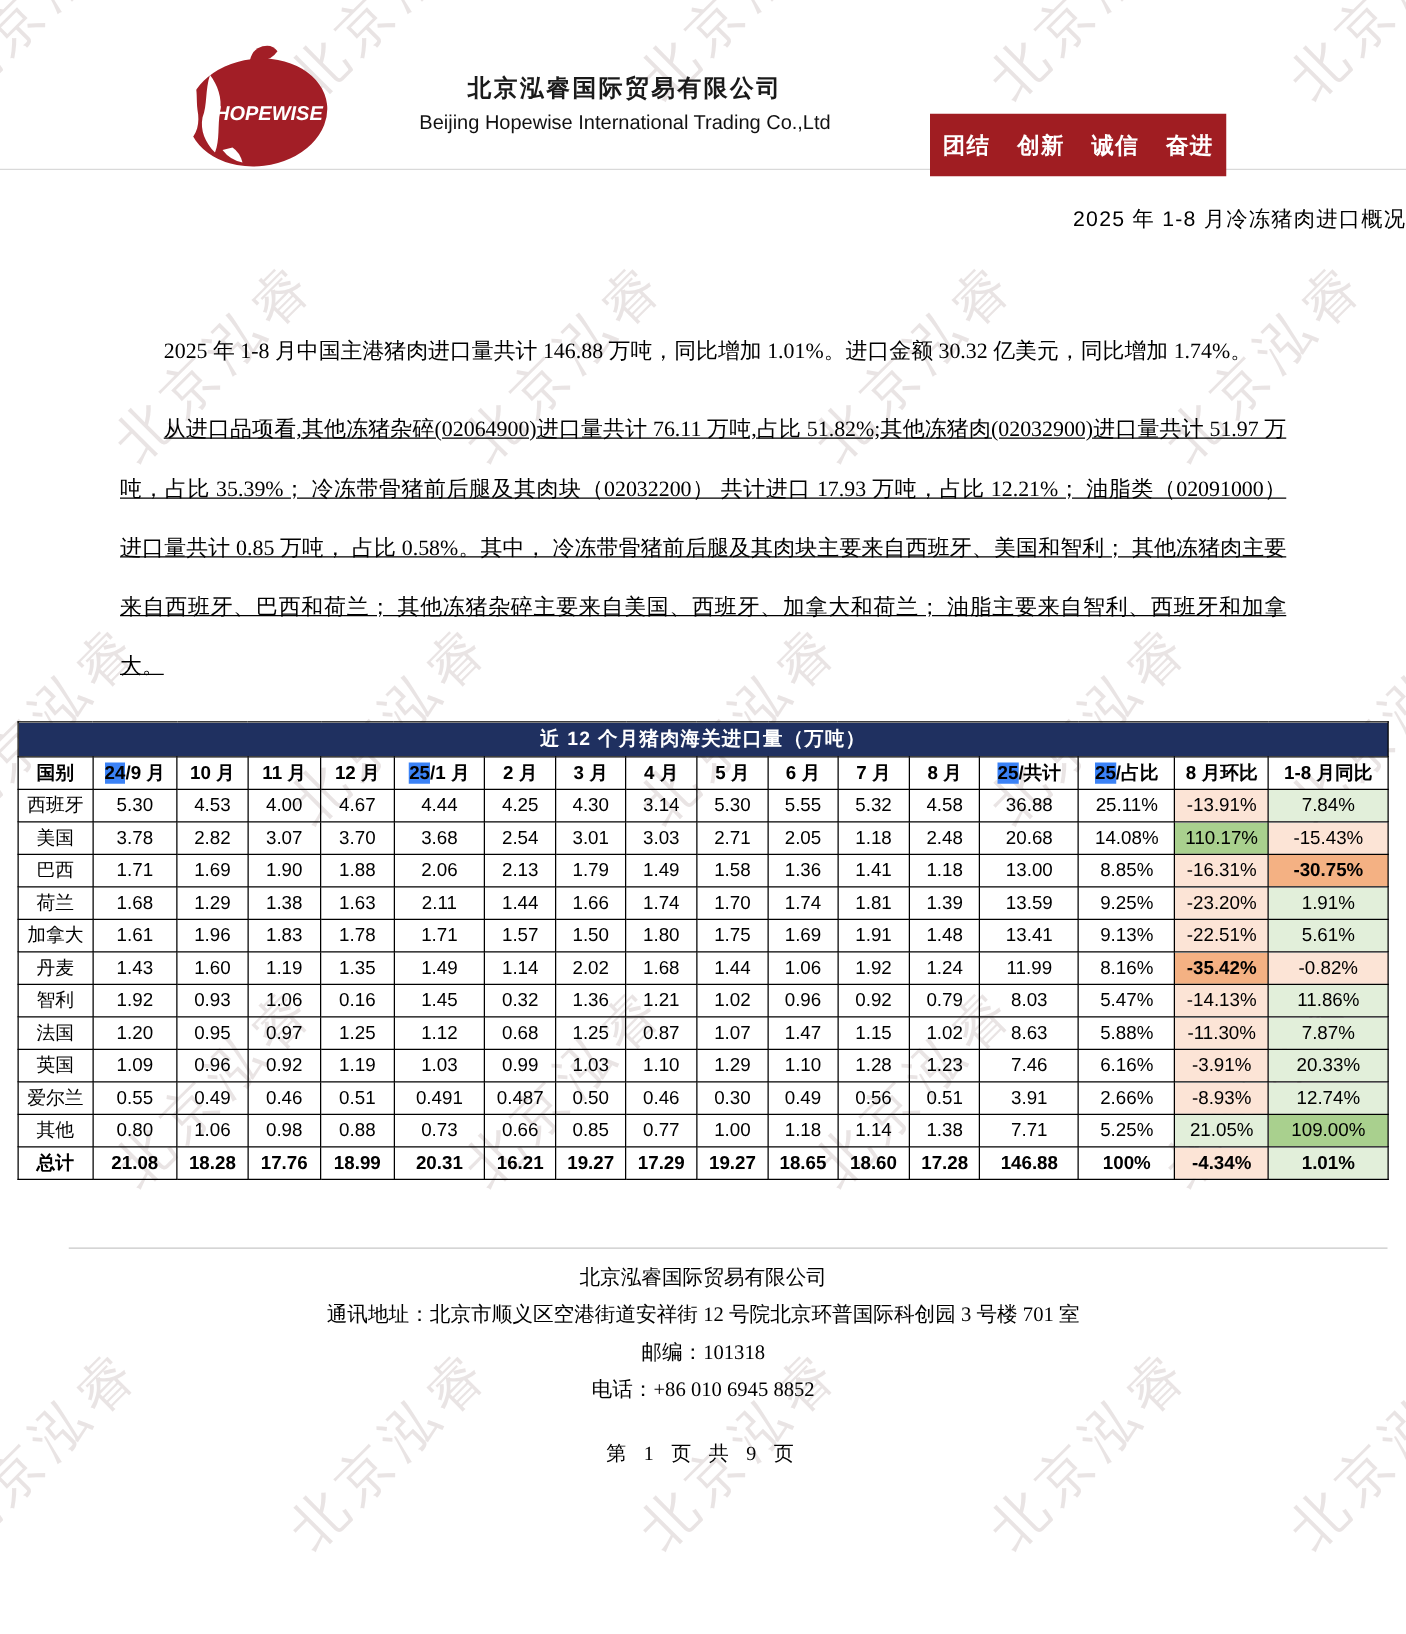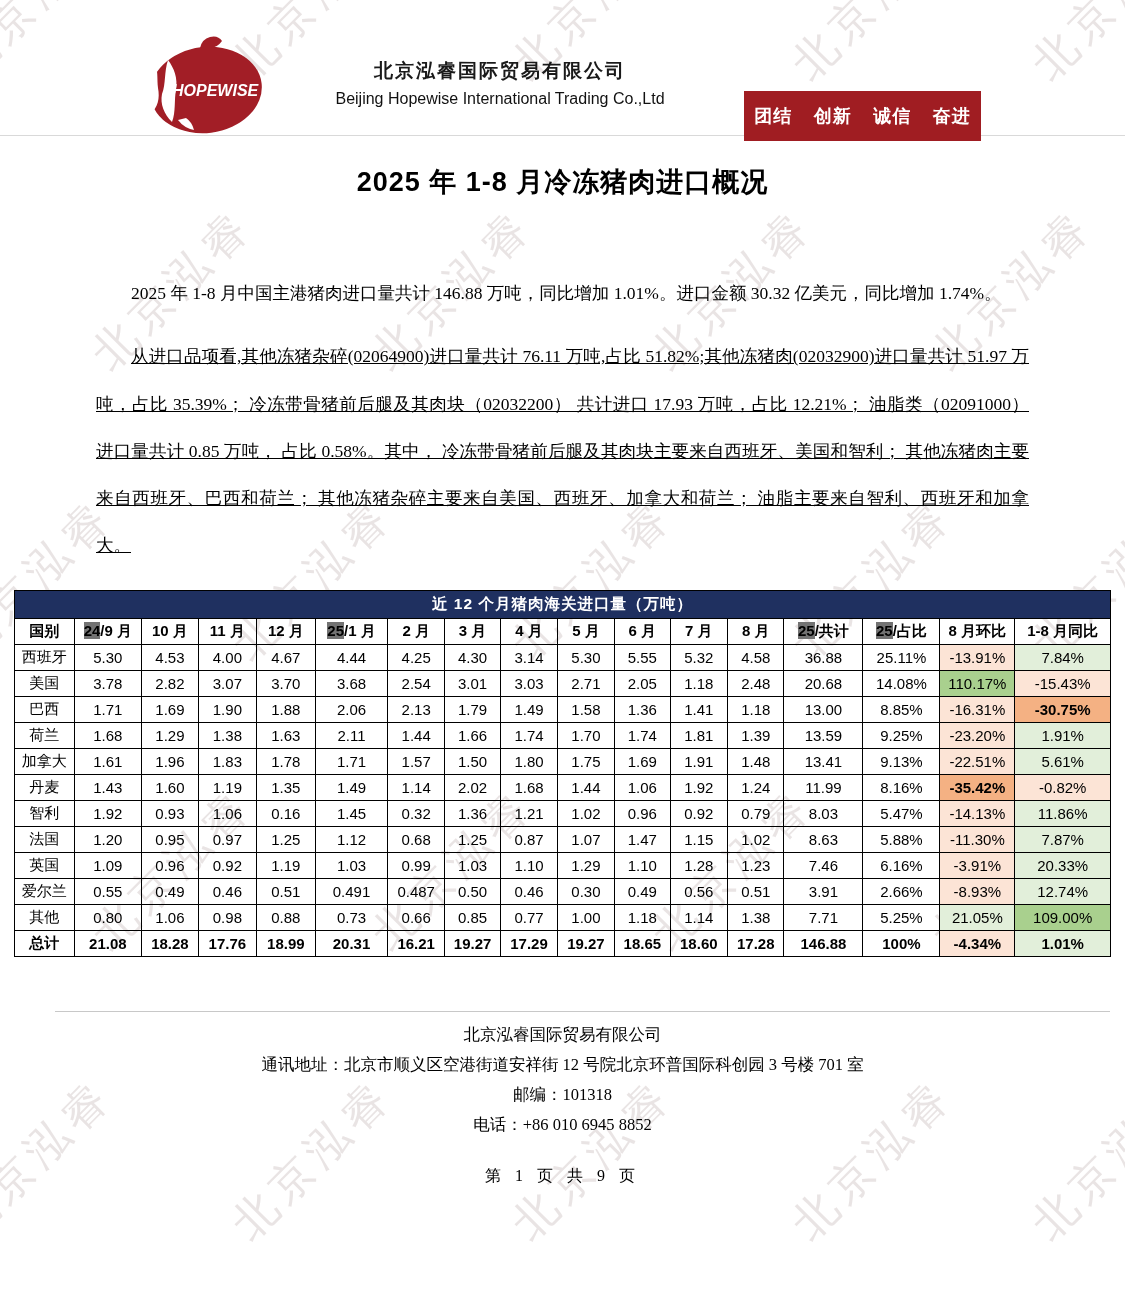--- a/index.html
+++ b/index.html
@@ -18,35 +18,35 @@
   .header { position:relative; height:136px; border-bottom:1px solid #d9d9d9; }
   .logo { position:absolute; left:134px; top:34px; width:132px; height:102px; }
   .company-block { position:absolute; left:290px; top:58px; width:420px; text-align:center; }
   .company-cn { font-size:19px; font-weight:bold; letter-spacing:2px; color:#1a1a1a; }
   .company-en { font-size:16px; margin-top:6px; color:#111; font-family:"Liberation Sans","DejaVu Sans",sans-serif; }
   .banner { position:absolute; right:144px; top:63px; width:237px; height:50px;
             background:#a01d22; color:#fff; display:flex; align-items:center; justify-content:center;
             font-size:18px; font-weight:bold; word-spacing:16px; letter-spacing:1px;margin-top:28px; }
 
   
-  .doc-title { margin-top:28px; text-align:center; font-size:27px; font-weight:bold; color:#000;
+  .doc-title { margin-top:28px; text-align:right; font-size:17px; font-weight:normal; color:#000;
                font-family:"Liberation Sans","DejaVu Sans",sans-serif; letter-spacing:1px; }
   .body-text { margin:0 96px; font-size:17.5px; color:#000; line-height:2.7; text-align:justify; }
   .p1 { margin-top:70px; text-indent:2em; }
   .p2 { margin-top:16px; text-indent:2em;text-decoration:underline; }
 
   
   table { border-collapse:collapse; table-layout:fixed; width:1097px; margin:20px auto 0 auto;
           font-family:"Liberation Sans","DejaVu Sans",sans-serif; font-size:15px; color:#000; }
   th, td { border:1px solid #000; text-align:center; padding:3px 1px; height:21px; overflow:hidden; }
   .ttl { background:#1f3060; color:#fff; font-size:15.5px; font-weight:bold; letter-spacing:1px; height:24px; }
   thead th { font-weight:bold; background:transparent; }
   tbody td { font-weight:normal; background:transparent; }
   .total-row td { font-weight:bold; }
-  .hl:not(:empty) { background:#737373;text-align:right; }
+  .hl:not(:empty) { background:#3b82f6;text-align:right; }
   [data-tone="peach"]  { background:#FCE4D6; }
   [data-tone="orange"] { background:#F4B183;font-weight:bold; }
   [data-tone="green1"] { background:#E2EFDA; }
   [data-tone="green2"] { background:#A9D08E; }
 
   
   .footer-rule { margin:54px 15px 0 55px; border-top:1px solid #c8c8c8; }
   .footer { margin-top:8px; text-align:center; font-size:16.5px; line-height:1.82; color:#000; }
   .page-num { margin-top:26px; text-align:center; font-size:16px; letter-spacing:5px; color:#000; }
 </style>

